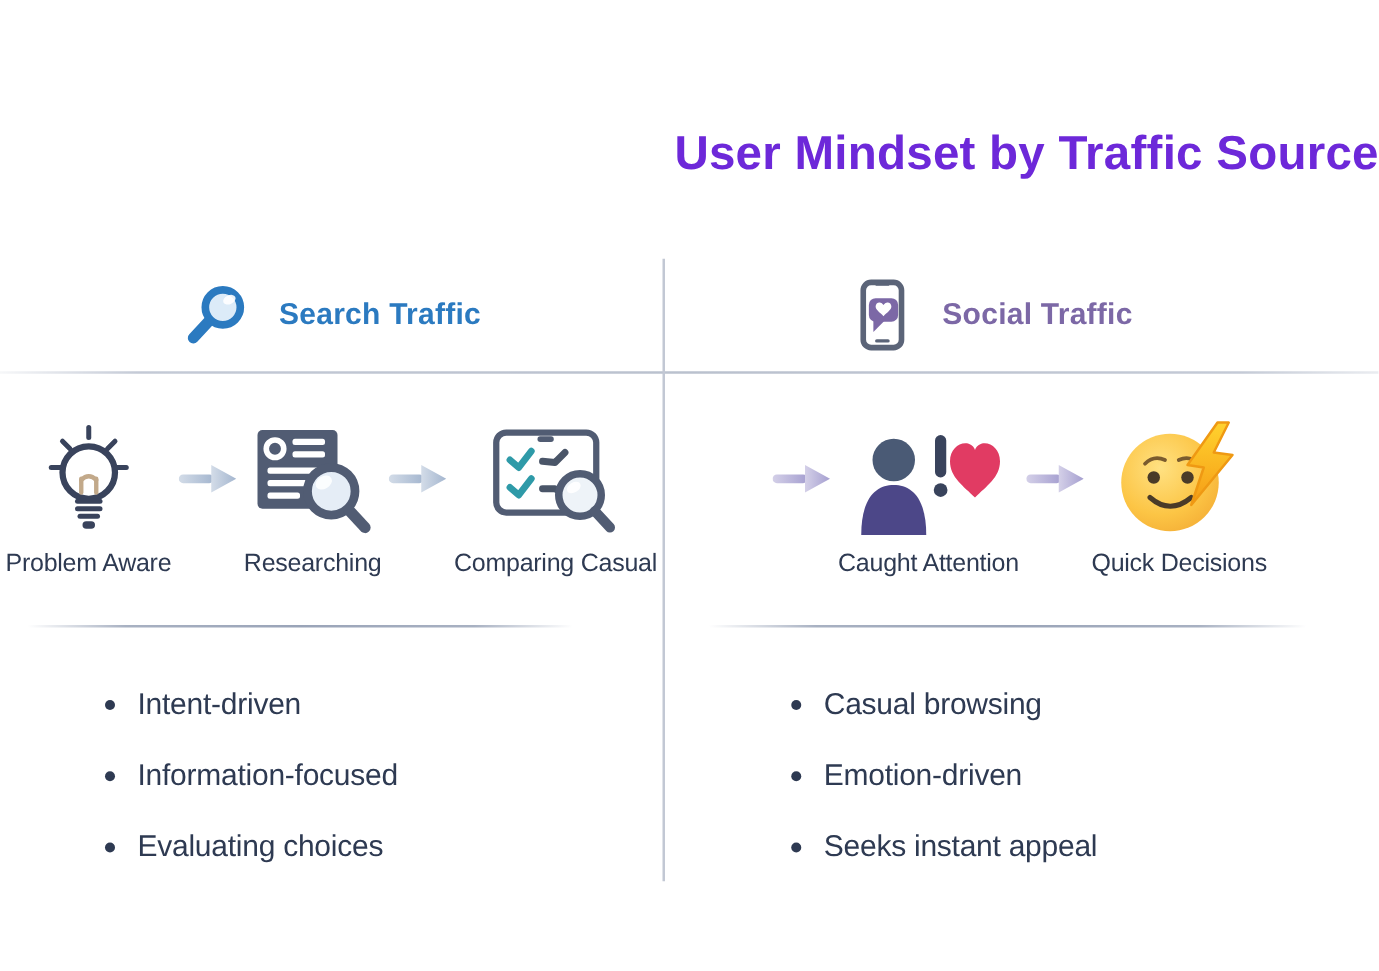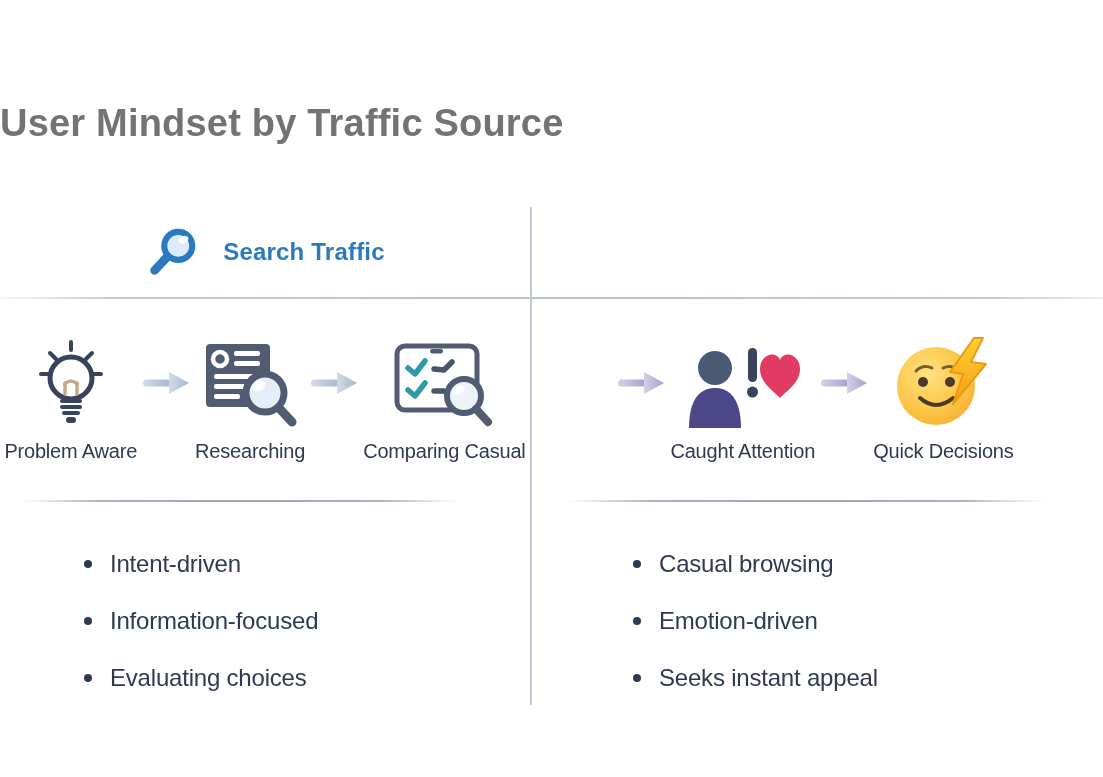--- a/index.html
+++ b/index.html
@@ -1,22 +1,22 @@
 <!DOCTYPE html>
 <html><head>
 <meta charset="utf-8">
 <style>
   html,body{margin:0;padding:0;background:#ffffff;}
   .canvas{
     position:relative;width:1103px;height:777px;background:#ffffff;
     font-family:"Liberation Sans", sans-serif;color:#2e3a52;overflow:hidden;
   }
   .title{
-    position:absolute;top:102px;left:0;width:100%;margin:0;text-align:left;
-    font-size:38px;font-weight:700;color:#737373;letter-spacing:0.2px;
+    position:absolute;top:102px;left:0;width:100%;margin:0;text-align:right;
+    font-size:38px;font-weight:700;color:#6d28d9;letter-spacing:0.2px;
   }
   .vline{
     position:absolute;left:530px;top:207px;width:1.5px;height:498px;
     background:#c2c8d4;
   }
   .hline-full{
     position:absolute;left:0;top:297px;width:100%;height:1.5px;
     background:linear-gradient(to right, rgba(196,202,214,0.15), #c4cad6 10%, #bac1ce 50%, #c4cad6 90%, rgba(196,202,214,0.35));
   }
   .col-header{
@@ -75,20 +75,33 @@
     <span class="hicon">
       <svg width="56" height="56" viewBox="0 0 64 64">
         <circle cx="38" cy="25" r="16" fill="#dcebf8" stroke="#2b7ac0" stroke-width="7"></circle>
         <ellipse cx="44" cy="18" rx="6" ry="4" fill="rgba(255,255,255,0.9)" transform="rotate(-25 44 18)"></ellipse>
         <line x1="25" y1="38" x2="11" y2="53" stroke="#2b7ac0" stroke-width="10" stroke-linecap="round"></line>
       </svg>
     </span>
     <span class="hlabel search">Search Traffic</span>
   </div>
 
+  <div class="col-header right">
+    <span class="hicon">
+      <svg width="54" height="60" viewBox="0 0 60 66">
+        <rect x="14" y="4" width="34" height="58" rx="7" fill="#ffffff" stroke="#5b6478" stroke-width="5"></rect>
+        <rect x="24" y="2" width="14" height="5" rx="2.5" fill="#5b6478"></rect>
+        <line x1="26" y1="56" x2="36" y2="56" stroke="#5b6478" stroke-width="3" stroke-linecap="round"></line>
+        <rect x="19" y="18" width="26" height="21" rx="6" fill="#7c68a6"></rect>
+        <polygon points="23,36 23,48 34,37" fill="#7c68a6"></polygon>
+        <path d="M32,34 C29,31 25,28.5 25,25.5 C25,23 27,21.5 29.3,22 C30.6,22.3 31.6,23.2 32,24.2 C32.4,23.2 33.4,22.3 34.7,22 C37,21.5 39,23 39,25.5 C39,28.5 35,31 32,34 Z" fill="#ffffff"></path>
+      </svg>
+    </span>
+    <span class="hlabel social">Social Traffic</span>
+  </div>
 
   <div class="stages left">
 
     <div class="stage">
       <div class="sicon">
         <svg width="72" height="92" viewBox="0 0 72 92">
           <g stroke="#39435c" stroke-width="4" stroke-linecap="round">
             <line x1="15" y1="17" x2="21" y2="23"></line>
             <line x1="36" y1="6" x2="36" y2="14"></line>
             <line x1="57" y1="17" x2="51" y2="23"></line>

